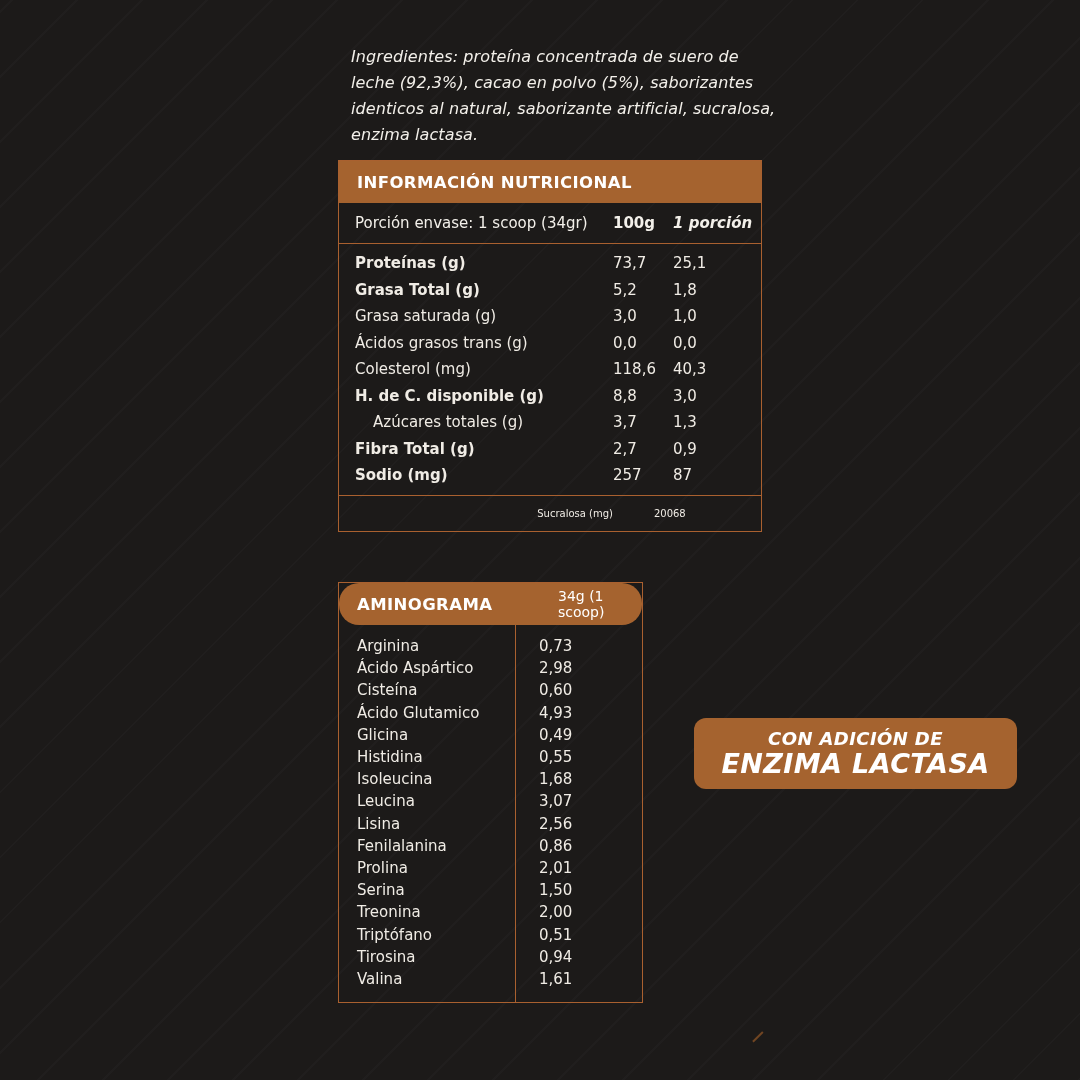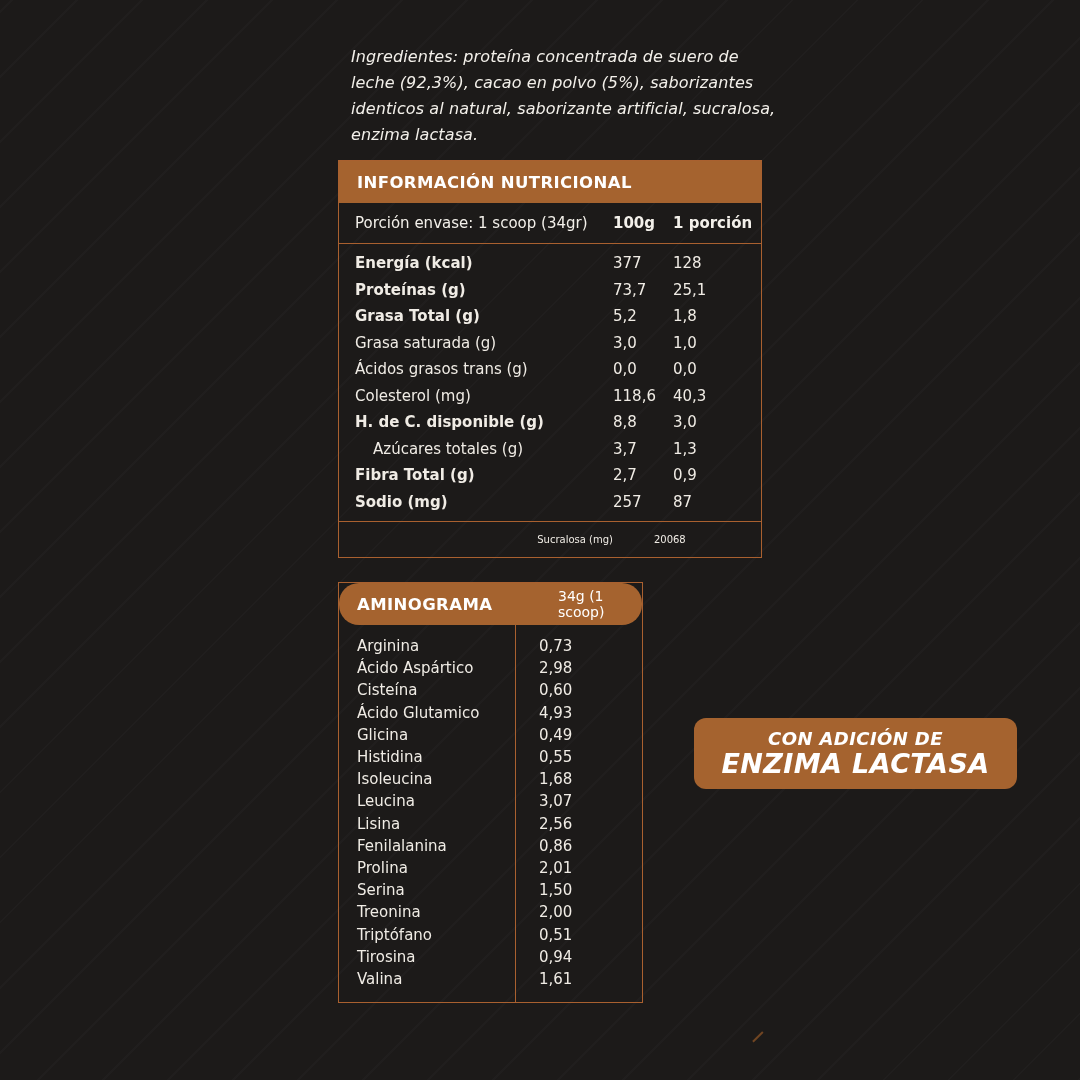--- a/index.html
+++ b/index.html
@@ -63,21 +63,21 @@
     align-items: center;
     height: 41px;
     border-bottom: 1px solid #a9602f;
     font-weight: bold;
     font-size: 15px;
     padding-left: 16px;
     color: #f3f0ea;
   }
   .nut-subrow .c-label { flex: 0 0 258px; font-weight: normal; }
   .nut-subrow .c-100 { flex: 0 0 60px; }
-  .nut-subrow .c-por { flex: 0 0 auto; }
+  .nut-subrow .c-por { flex: 0 0 auto; font-style: italic; }
 
   .nut-body { padding: 6px 0 6px 0; }
   .nut-row {
     display: flex;
     align-items: center;
     height: 26.5px;
     padding-left: 16px;
     font-size: 15px;
     color: #f0ece5;
   }
@@ -185,25 +185,20 @@
 
   <div class="nut-table">
     <div class="nut-header">INFORMACIÓN NUTRICIONAL</div>
     <div class="nut-subrow">
       <span class="c-label">Porción envase: 1 scoop (34gr)</span>
       <span class="c-100">100g</span>
       <span class="c-por">1 porción</span>
     </div>
     <div class="nut-body">
       <div class="nut-row bold">
-        <span class="c-label">Energía (kcal)</span>
-        <span class="c-100">377</span>
-        <span class="c-por">128</span>
-      </div>
-      <div class="nut-row bold">
         <span class="c-label">Proteínas (g)</span>
         <span class="c-100">73,7</span>
         <span class="c-por">25,1</span>
       </div>
       <div class="nut-row bold">
         <span class="c-label">Grasa Total (g)</span>
         <span class="c-100">5,2</span>
         <span class="c-por">1,8</span>
       </div>
       <div class="nut-row">

